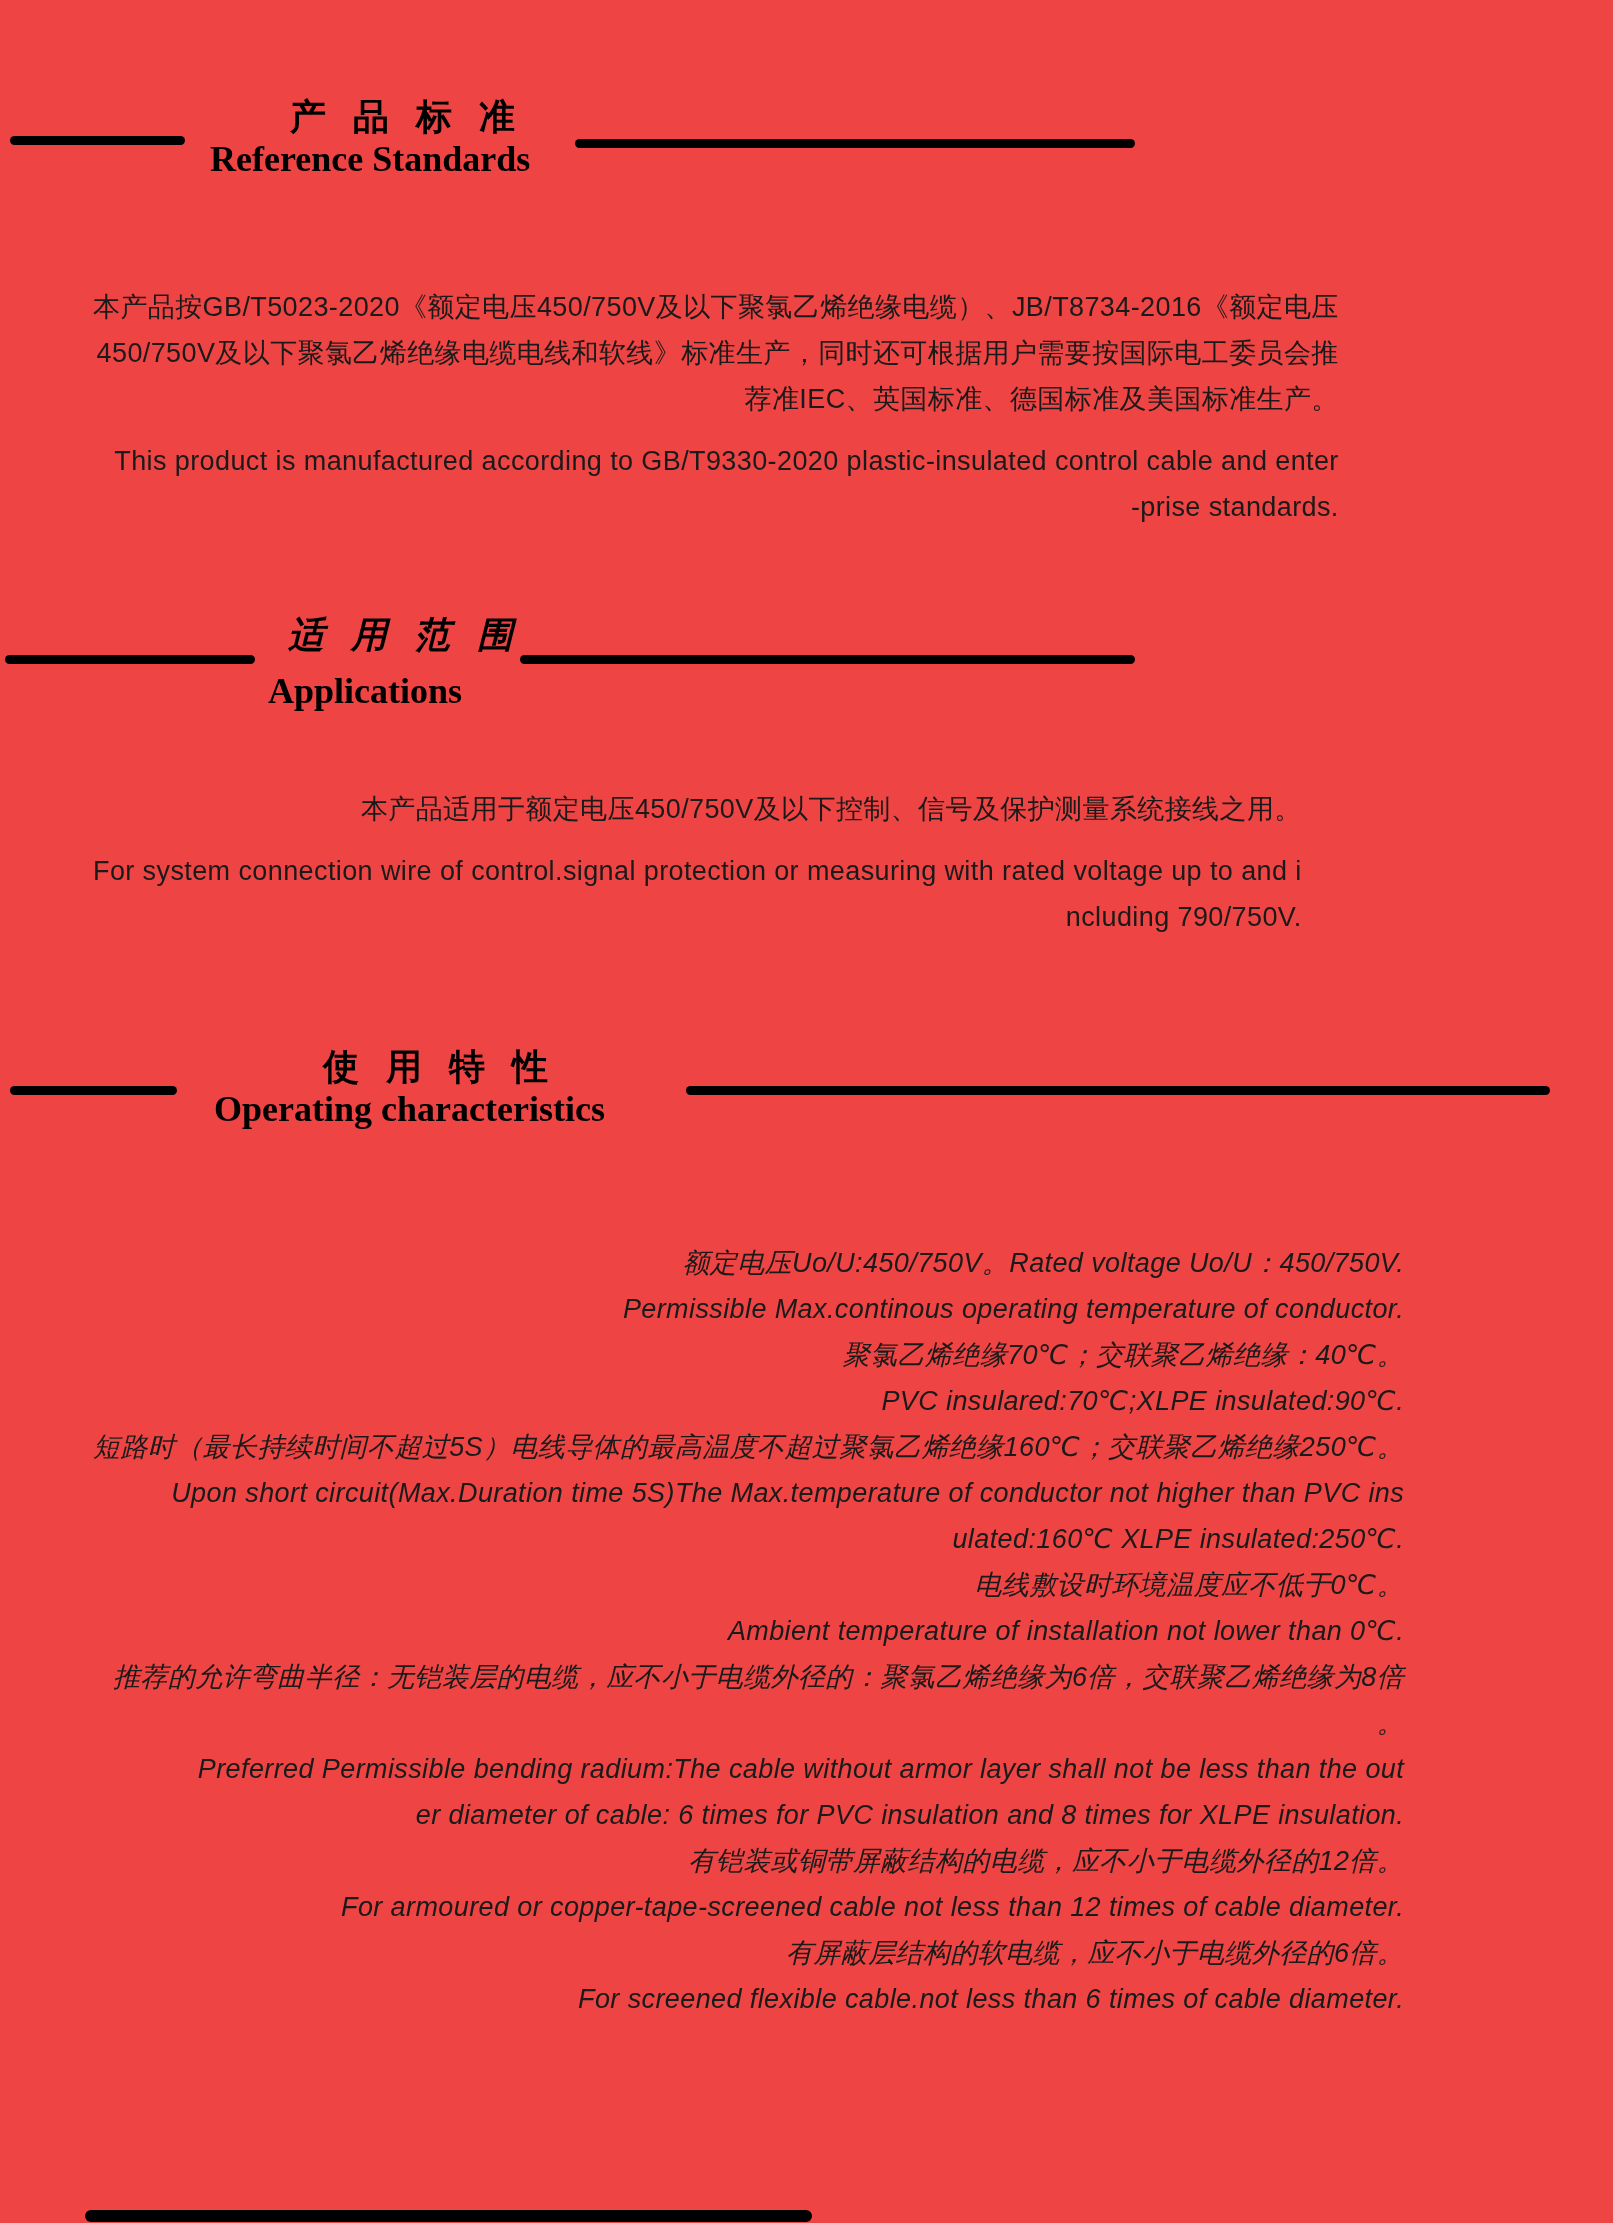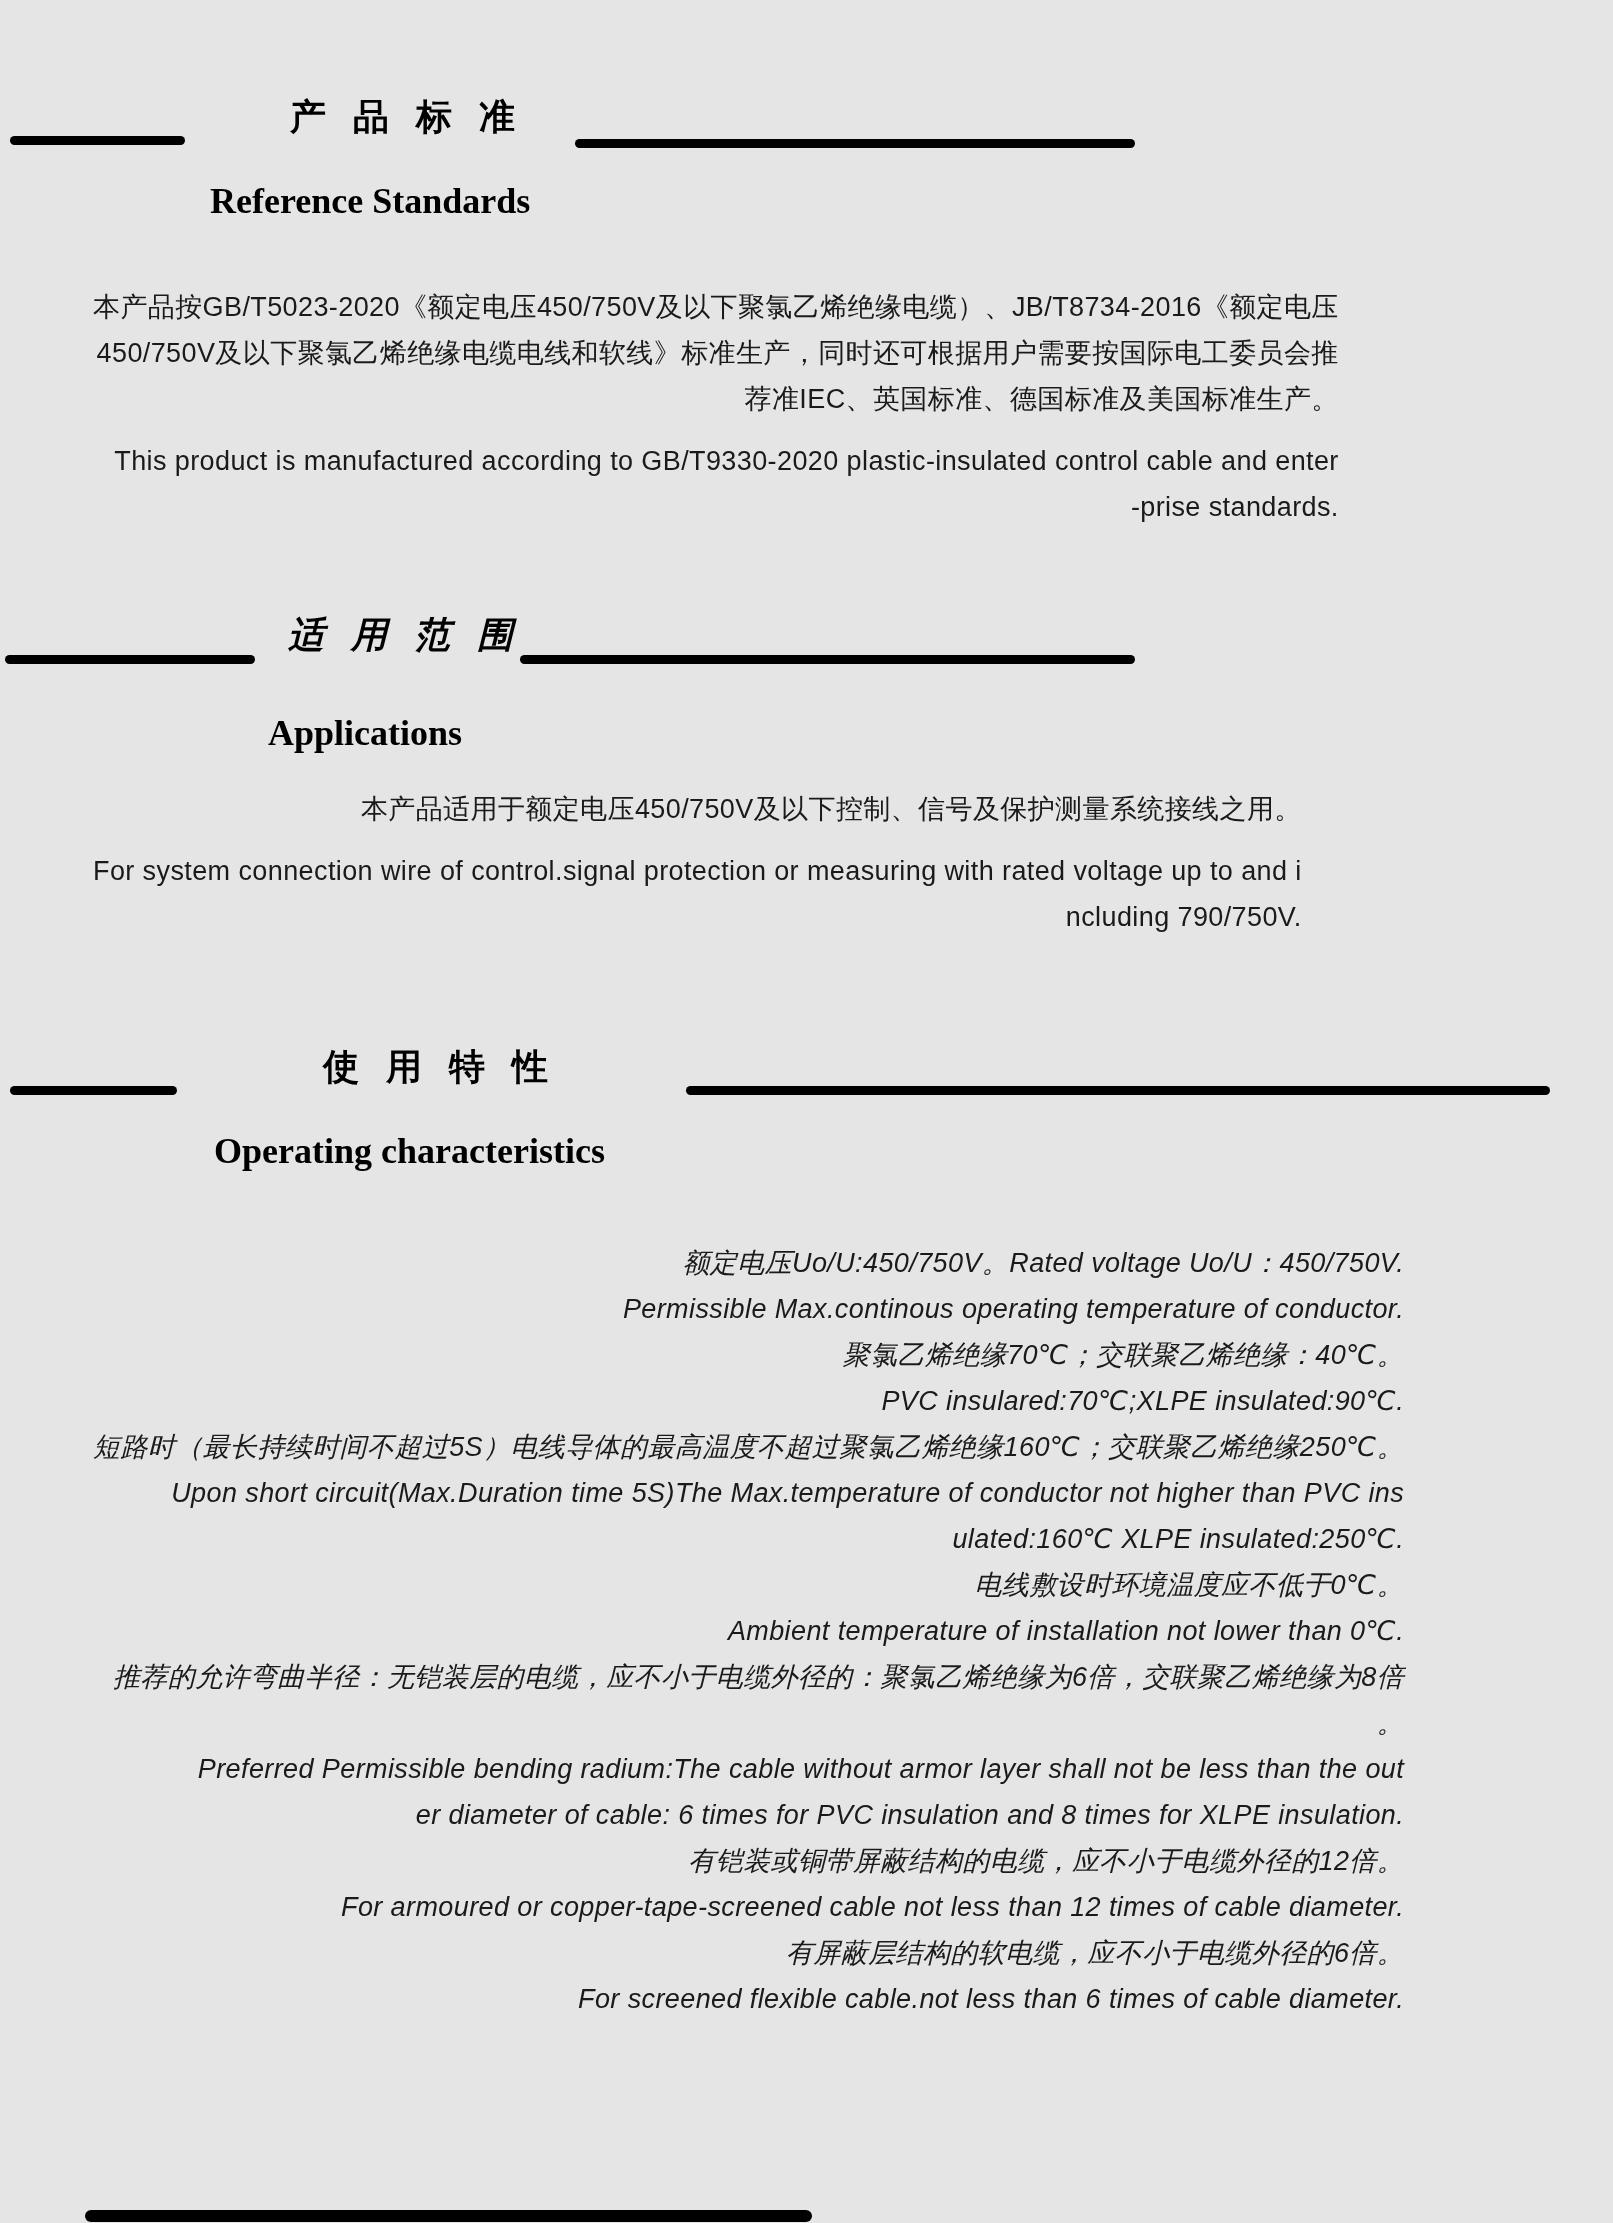--- a/index.html
+++ b/index.html
@@ -4,21 +4,21 @@
 <style>
   html, body {
     margin: 0;
     padding: 0;
     background: #ffffff;
   }
   .page {
     position: relative;
     width: 1613px;
     height: 2223px;
-    background: #e5e5e5;
+    background: #ef4444;
     font-family: "Liberation Sans", "DejaVu Sans", sans-serif;
     color: #1a1a1a;
     overflow: hidden;
   }
   
   .rule {
     position: absolute;
     height: 9px;
     background: #000000;
     border-radius: 5px;
@@ -34,21 +34,20 @@
     line-height: 1.1;
   }
   .title-en {
     position: absolute;
     font-family: "Liberation Serif", "DejaVu Serif", serif;
     font-weight: 700;
     font-size: 36px;
     color: #000000;
     white-space: nowrap;
     line-height: 1.1;
-    margin-top: 42px;
   }
   
   .body-block {
     position: absolute;
     left: 93px;
   }
   .para + .para {
     margin-top: 16px;
   }
   .line {

